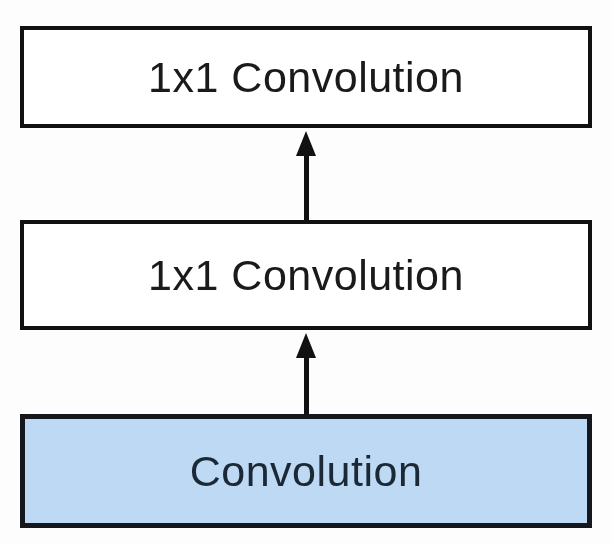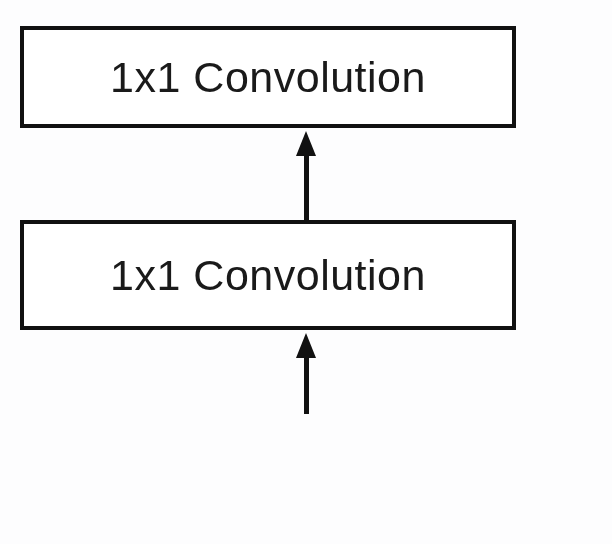--- a/index.html
+++ b/index.html
@@ -14,21 +14,21 @@
     font-family: "Liberation Sans", sans-serif;
     overflow: hidden;
   }
   .stage {
     position: absolute;
     inset: 0;
   }
   .node {
     position: absolute;
     left: 20px;
-    width: 496px;
+    width: 572px;
     box-sizing: border-box;
     background: #ffffff;
     border: 4px solid #111111;
     display: flex;
     align-items: center;
     justify-content: center;
     font-size: 43px;
     color: #1a1a1a;
     letter-spacing: 0.5px;
     white-space: nowrap;
@@ -94,15 +94,18 @@
 
   <div class="node node-middle">
     <span>1x1 Convolution</span>
   </div>
 
   <div class="arrow arrow-2">
     <div class="arrow-head"></div>
     <div class="arrow-shaft"></div>
   </div>
 
+  <div class="node node-bottom">
+    <span>Convolution</span>
+  </div>
 
 
 </div>
 
 </body></html>

